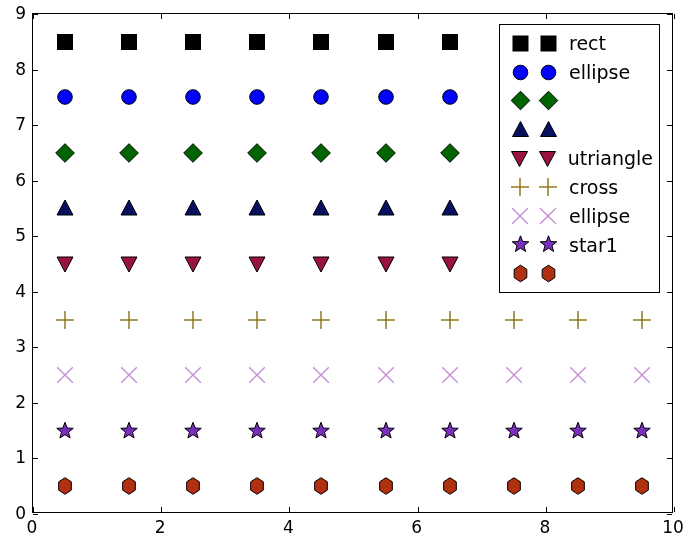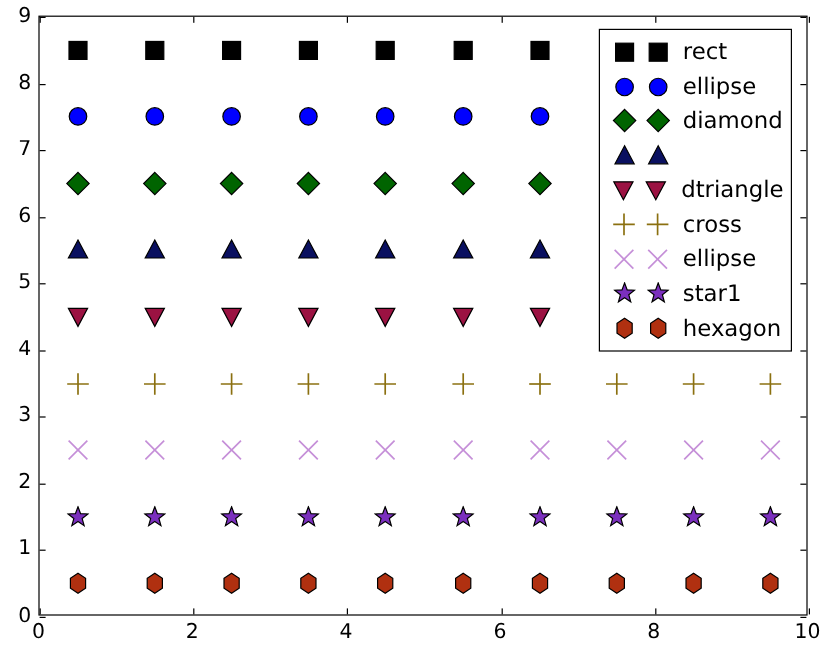--- a/index.html
+++ b/index.html
@@ -545,46 +545,45 @@
         <span class="legend-handle">
           <svg width="21" height="21" viewBox="0 0 21 21">
             <polygon points="10.5,1.2 19.8,10.5 10.5,19.8 1.2,10.5" fill="#006400" stroke="#000000" stroke-width="1"></polygon>
           </svg>
         </span>
         <span class="legend-handle">
           <svg width="21" height="21" viewBox="0 0 21 21">
             <polygon points="10.5,1.2 19.8,10.5 10.5,19.8 1.2,10.5" fill="#006400" stroke="#000000" stroke-width="1"></polygon>
           </svg>
         </span>
-        <span class="legend-label">diamond</span>
-      </div>
-      <div class="legend-row">
-        <span class="legend-handle">
-          <svg width="19" height="19" viewBox="0 0 19 19">
-            <polygon points="9.5,1.5 17.5,16.5 1.5,16.5" fill="#0a1060" stroke="#000000" stroke-width="1"></polygon>
-          </svg>
-        </span>
-        <span class="legend-handle">
-          <svg width="19" height="19" viewBox="0 0 19 19">
-            <polygon points="9.5,1.5 17.5,16.5 1.5,16.5" fill="#0a1060" stroke="#000000" stroke-width="1"></polygon>
-          </svg>
-        </span>
-      </div>
-      <div class="legend-row">
-        <span class="legend-handle">
-          <svg width="19" height="19" viewBox="0 0 19 19">
-            <polygon points="1.5,2.5 17.5,2.5 9.5,17.5" fill="#9b1242" stroke="#000000" stroke-width="1"></polygon>
-          </svg>
-        </span>
-        <span class="legend-handle">
-          <svg width="19" height="19" viewBox="0 0 19 19">
-            <polygon points="1.5,2.5 17.5,2.5 9.5,17.5" fill="#9b1242" stroke="#000000" stroke-width="1"></polygon>
-          </svg>
-        </span>
-        <span class="legend-label">dtriangle</span>
+      </div>
+      <div class="legend-row">
+        <span class="legend-handle">
+          <svg width="19" height="19" viewBox="0 0 19 19">
+            <polygon points="9.5,1.5 17.5,16.5 1.5,16.5" fill="#0a1060" stroke="#000000" stroke-width="1"></polygon>
+          </svg>
+        </span>
+        <span class="legend-handle">
+          <svg width="19" height="19" viewBox="0 0 19 19">
+            <polygon points="9.5,1.5 17.5,16.5 1.5,16.5" fill="#0a1060" stroke="#000000" stroke-width="1"></polygon>
+          </svg>
+        </span>
+      </div>
+      <div class="legend-row">
+        <span class="legend-handle">
+          <svg width="19" height="19" viewBox="0 0 19 19">
+            <polygon points="1.5,2.5 17.5,2.5 9.5,17.5" fill="#9b1242" stroke="#000000" stroke-width="1"></polygon>
+          </svg>
+        </span>
+        <span class="legend-handle">
+          <svg width="19" height="19" viewBox="0 0 19 19">
+            <polygon points="1.5,2.5 17.5,2.5 9.5,17.5" fill="#9b1242" stroke="#000000" stroke-width="1"></polygon>
+          </svg>
+        </span>
+        <span class="legend-label">utriangle</span>
       </div>
       <div class="legend-row">
         <span class="legend-handle">
           <svg width="20" height="20" viewBox="0 0 20 20">
             <g>
               <line x1="10" y1="1" x2="10" y2="19" stroke="#8b7010" stroke-width="1.4"></line>
               <line x1="1" y1="10" x2="19" y2="10" stroke="#8b7010" stroke-width="1.4"></line>
             </g>
           </svg>
         </span>
@@ -634,17 +633,16 @@
         <span class="legend-handle">
           <svg width="19" height="19" viewBox="0 0 19 19">
             <polygon points="9.5,1.1999999999999993 15.82544954924154,5.3500000000000005 15.82544954924154,13.649999999999999 9.5,17.8 3.174550450758459,13.649999999999999 3.17455045075846,5.349999999999999" fill="#b03010" stroke="#000000" stroke-width="1"></polygon>
           </svg>
         </span>
         <span class="legend-handle">
           <svg width="19" height="19" viewBox="0 0 19 19">
             <polygon points="9.5,1.1999999999999993 15.82544954924154,5.3500000000000005 15.82544954924154,13.649999999999999 9.5,17.8 3.174550450758459,13.649999999999999 3.17455045075846,5.349999999999999" fill="#b03010" stroke="#000000" stroke-width="1"></polygon>
           </svg>
         </span>
-        <span class="legend-label">hexagon</span>
       </div>
     </div>
 
 </div>
 
 </body></html>

